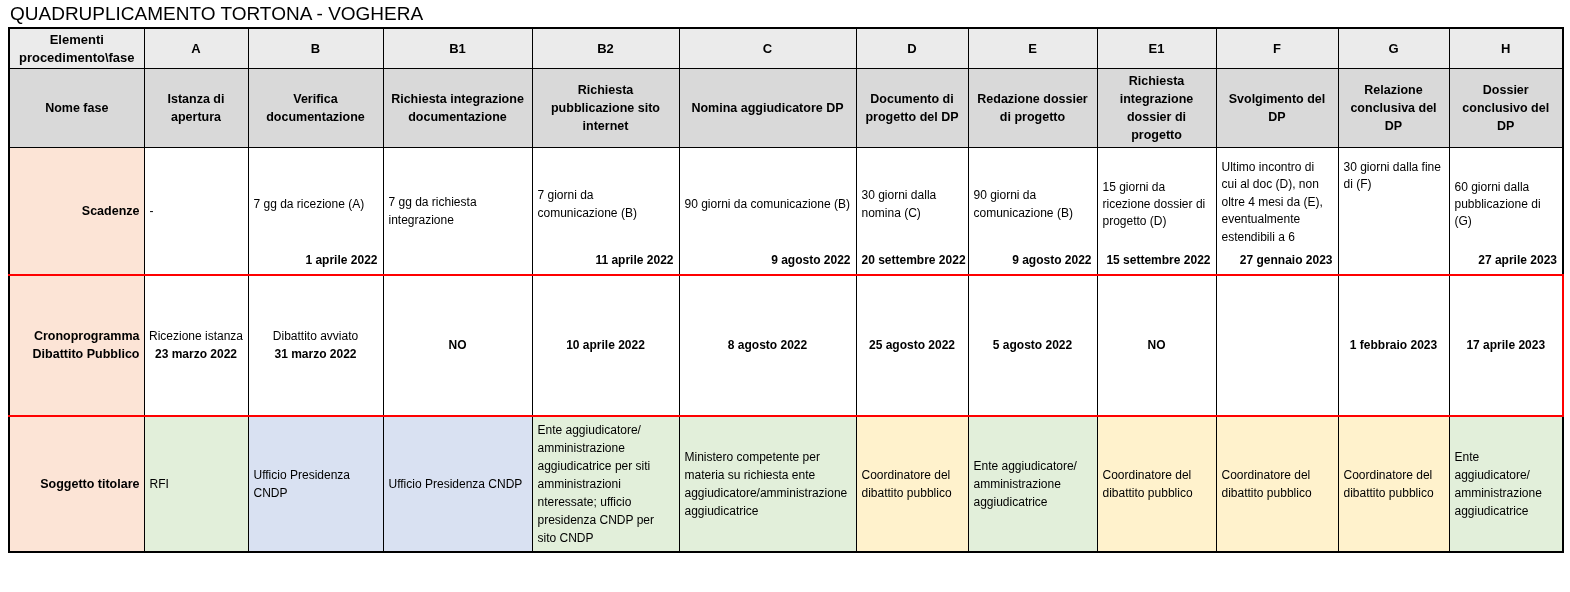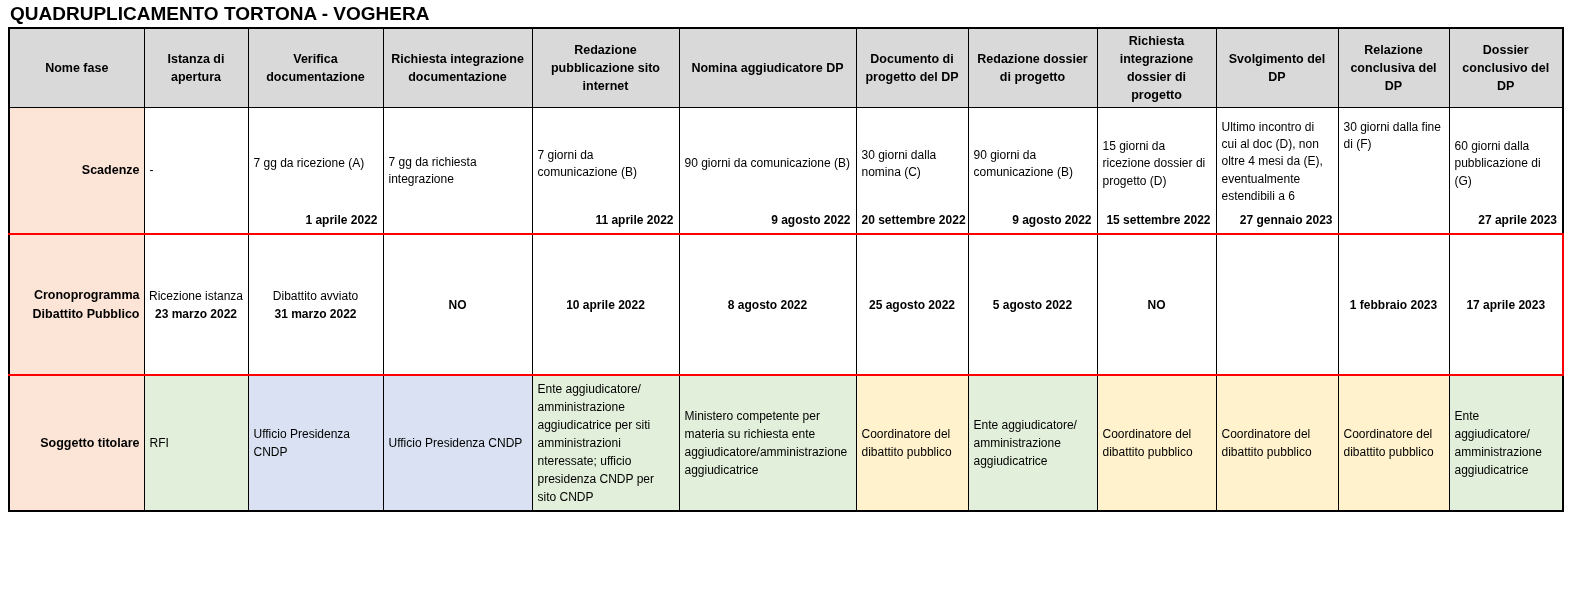--- a/index.html
+++ b/index.html
@@ -3,21 +3,21 @@
 <meta charset="utf-8">
 <style>
   html,body { margin:0; padding:0; background:#ffffff; }
   body {
     width:1570px; height:592px;
     font-family:"Liberation Sans", sans-serif;
     color:#000;
     overflow:hidden;
   }
   .title {
-    font-size:19px; font-weight:bold;
+    font-size:19px; font-weight:normal;
     margin:3px 0 2px 10px;
     white-space:nowrap;
   }
   table.grid {
     border-collapse:collapse;
     table-layout:fixed;
     margin-left:8px;
     width:1554px;
     border:2px solid #000;
   }
@@ -78,27 +78,41 @@
       <col style="width:177px">
     <col style="width:112px">
       <col style="width:129px">
       <col style="width:119px">
     <col style="width:122px">
       <col style="width:111px">
       <col style="width:114px">
   </colgroup>
 
   <tbody>
+      <tr class="r-letter">
+    <td class="hl">Elementi procedimento\fase</td>
+    <td class="hl">A</td>
+    <td class="hl">B</td>
+    <td class="hl">B1</td>
+    <td class="hl">B2</td>
+    <td class="hl">C</td>
+    <td class="hl">D</td>
+    <td class="hl">E</td>
+    <td class="hl">E1</td>
+    <td class="hl">F</td>
+    <td class="hl">G</td>
+    <td class="hl">H</td>
+  </tr>
 
   <tr class="r-phase">
     <td class="hp">Nome fase</td>
     <td class="hp">Istanza di apertura</td>
     <td class="hp">Verifica documentazione</td>
     <td class="hp">Richiesta integrazione documentazione</td>
-    <td class="hp">Redazione pubblicazione sito internet</td>
+    <td class="hp">Richiesta pubblicazione sito internet</td>
     <td class="hp">Nomina aggiudicatore DP</td>
     <td class="hp">Documento di progetto del DP</td>
     <td class="hp">Redazione dossier di progetto</td>
     <td class="hp">Richiesta integrazione dossier di progetto</td>
     <td class="hp">Svolgimento del DP</td>
     <td class="hp">Relazione conclusiva del DP</td>
     <td class="hp">Dossier conclusivo del DP</td>
   </tr>
 
   <tr class="r-scad">

